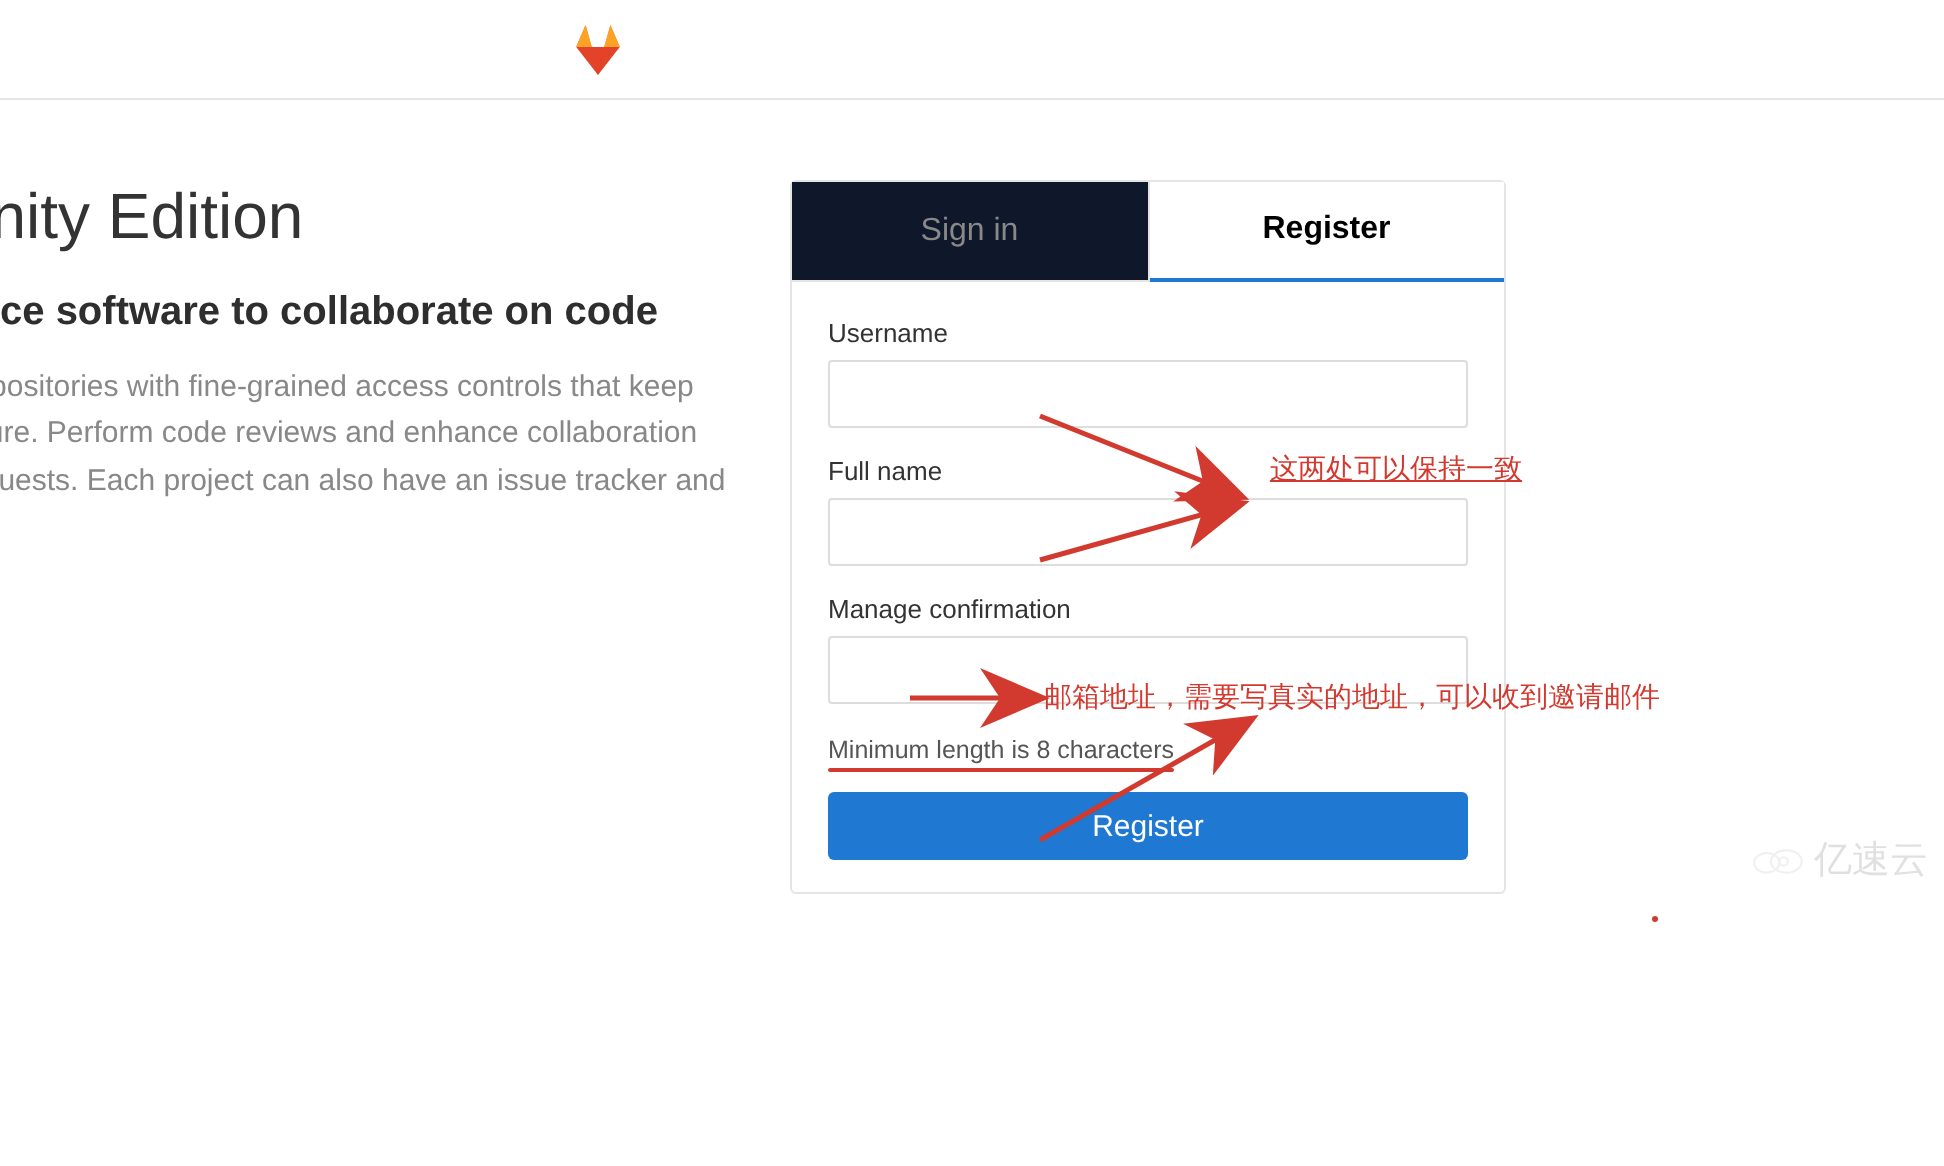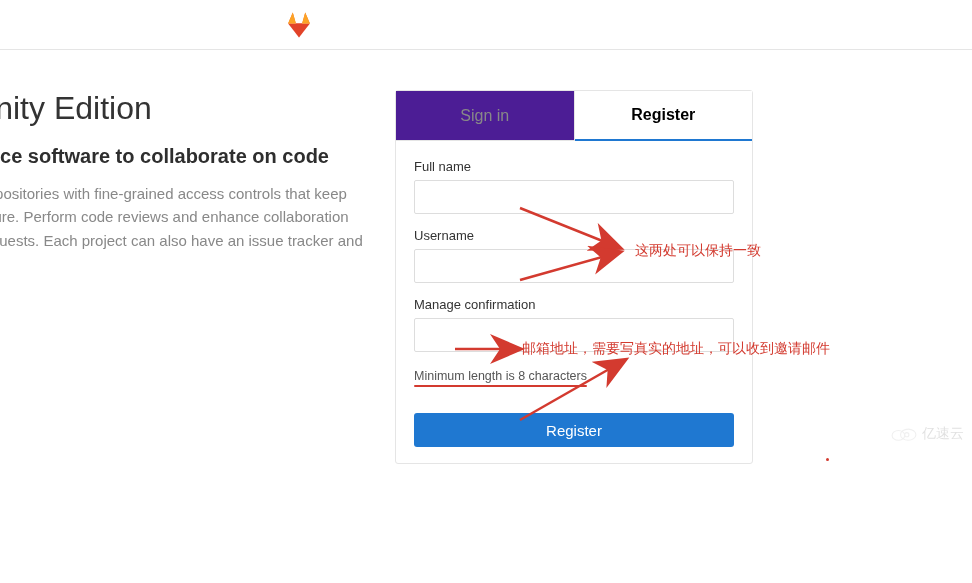--- a/index.html
+++ b/index.html
@@ -67,21 +67,21 @@
     }
     .tab {
       flex: 1;
       display: flex;
       align-items: center;
       justify-content: center;
       font-size: 16px;
       cursor: pointer;
       border-bottom: 1px solid #e5e5e5;
       color: #888;
-      background: #4c1d95;
+      background: #0f172a;
     }
     .tab:first-child {
       border-right: 1px solid #e5e5e5;
     }
     .tab.active {
       background: #fff;
       color: #000;
       font-weight: 600;
       border-bottom: 2px solid #1f78d1;
     }
@@ -102,21 +102,21 @@
       height: 34px;
       border: 1px solid #ddd;
       border-radius: 2px;
       padding: 0 10px;
       font-size: 14px;
     }
     .hint {
       font-size: 12.5px;
       color: #555;
       margin-top: -6px;
-      margin-bottom: 26px;
+      margin-bottom: 10px;
       display: inline-block;
       position: relative;
     }
     .hint-underline {
       position: absolute;
       left: 0;
       right: 0;
       bottom: -4px;
       height: 2px;
       background: #d33a2f;
@@ -142,21 +142,21 @@
       color: #d33a2f;
       font-size: 14px;
       font-family: "Microsoft YaHei", SimSun, sans-serif;
       white-space: nowrap;
     }
     .watermark {
       position: absolute;
       right: 8px;
       bottom: 140px;
       opacity: 0.25;
-      font-size: 14px;
+      font-size: 19px;
       color: #888;
       display: flex;
       align-items: center;
       gap: 4px;
     }
     .watermark svg { opacity: 0.7; }
     .red-dot {
       position: absolute;
       width: 3px;
       height: 3px;
@@ -187,25 +187,25 @@
     <p>Manage Git repositories with fine-grained access controls that keep your code secure. Perform code reviews and enhance collaboration with merge requests. Each project can also have an issue tracker and a wiki.</p>
   </div>
 
   <div class="auth-panel">
     <div class="tabs">
       <div class="tab">Sign in</div>
       <div class="tab active">Register</div>
     </div>
     <div class="form">
       <div class="field">
+        <label>Username</label>
+        <input type="text" style="">
+      </div>
+      <div class="field">
         <label>Full name</label>
-        <input type="text" style="">
-      </div>
-      <div class="field">
-        <label>Username</label>
         <input type="text" style="">
       </div>
       <div class="field">
         <label>Manage confirmation</label>
         <input type="text" style="">
       </div>
       <div class="hint">
         <span>Minimum length is 8 characters</span>
         <span class="hint-underline"></span>
       </div>
@@ -223,21 +223,21 @@
 
   <line x1="520" y1="208" x2="620" y2="248" stroke="#d33a2f" stroke-width="2.5" marker-end="url(#ah)"></line>
 
   <line x1="520" y1="280" x2="620" y2="252" stroke="#d33a2f" stroke-width="2.5" marker-end="url(#ah)"></line>
 
   <line x1="455" y1="349" x2="520" y2="349" stroke="#d33a2f" stroke-width="2.5" marker-end="url(#ah)"></line>
 
   <line x1="520" y1="420" x2="625" y2="360" stroke="#d33a2f" stroke-width="2.5" marker-end="url(#ah)"></line>
 </svg>
 
-<div class="anno anno-text" style="left:635px; top:242px;">这两处可以保持一致</div>
+<div class="anno anno-text" style="left:635px; top:226px;text-decoration:underline;">这两处可以保持一致</div>
 <div class="anno anno-text" style="left:522px; top:340px;">邮箱地址，需要写真实的地址，可以收到邀请邮件</div>
 
 <div class="red-dot" style="left:826px; top:458px;"></div>
 
 <div class="watermark">
   <svg width="28" height="16" viewBox="0 0 40 20">
     <ellipse cx="12" cy="12" rx="9" ry="7" fill="none" stroke="#aaa" stroke-width="1.5"></ellipse>
     <ellipse cx="26" cy="11" rx="11" ry="8" fill="none" stroke="#aaa" stroke-width="1.5"></ellipse>
     <circle cx="24" cy="11" r="3" fill="none" stroke="#aaa" stroke-width="1.5"></circle>
   </svg>

